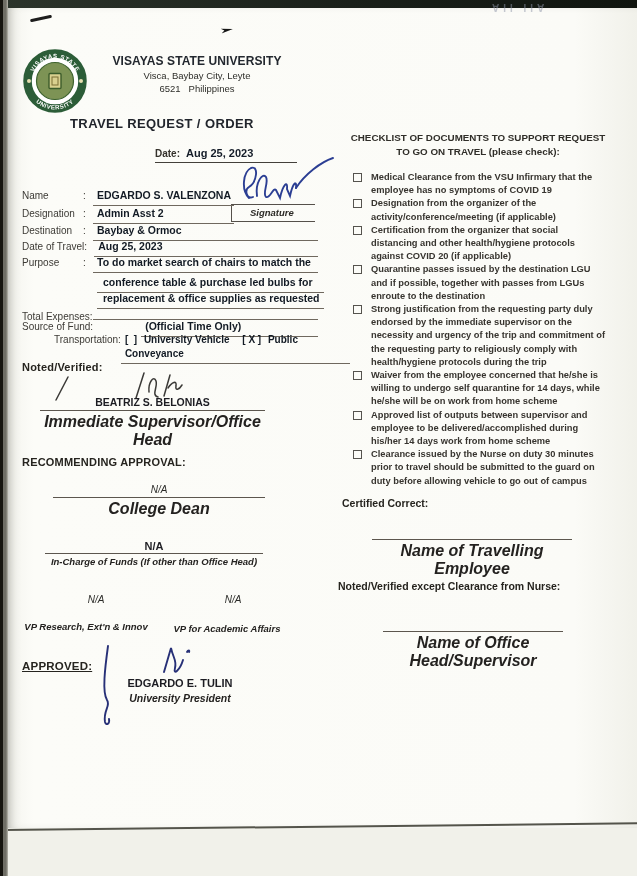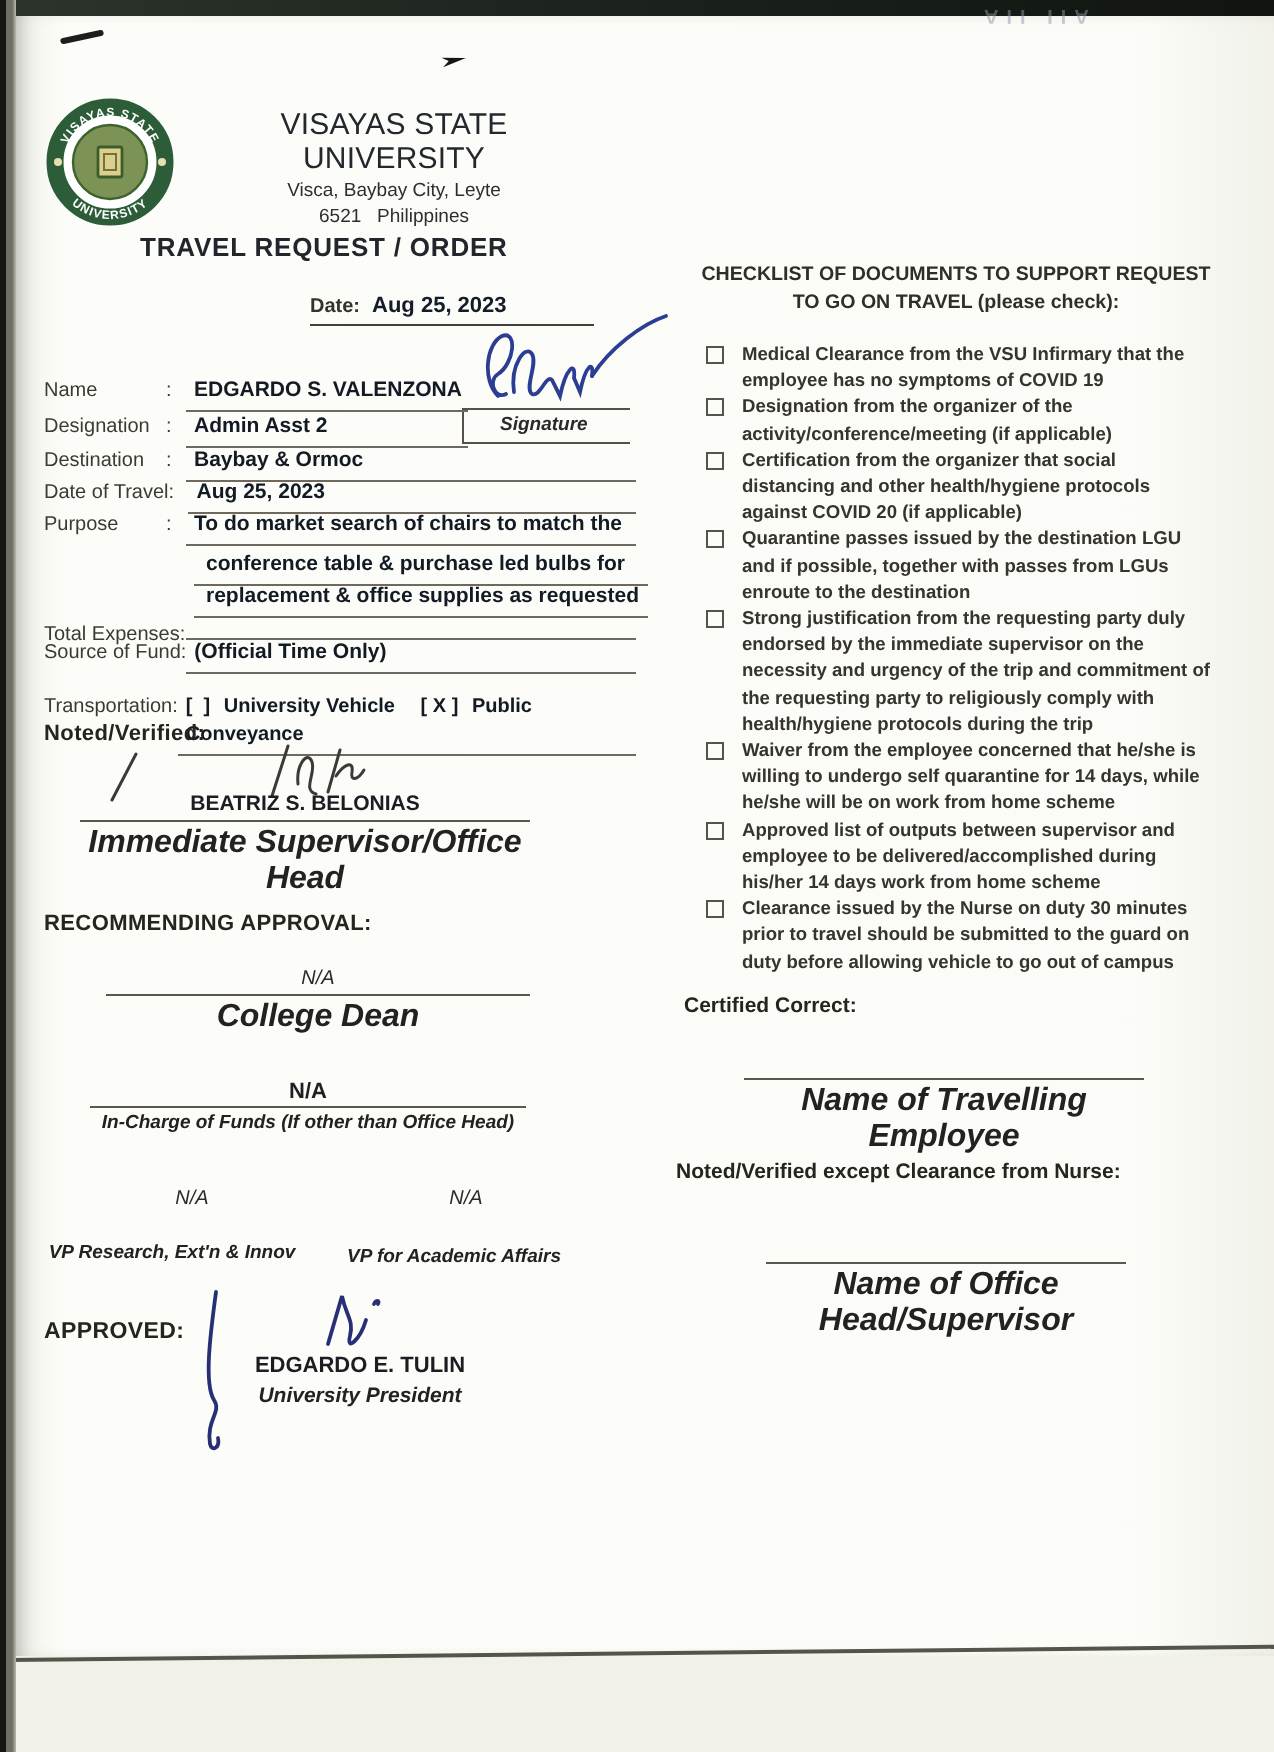--- a/index.html
+++ b/index.html
@@ -15,21 +15,21 @@
   .belowpaper{left:0;top:828px;width:637px;height:48px;background:#f1f1ea;}
   .bottomline{left:4px;top:829px;width:634px;height:2px;background:#54544b;
               transform:rotate(-0.6deg);transform-origin:0 50%;}
   .ghost{left:488px;top:2px;transform:rotate(180deg);font-size:10px;font-weight:bold;
          color:#8f96a8;opacity:.5;letter-spacing:4px;}
   .dashmark{left:30px;top:17px;width:22px;height:3px;background:#1d1d1d;border-radius:2px;transform:rotate(-12deg);}
   .arrowmark{left:221px;top:26px;width:12px;height:8px;background:#161616;
              clip-path:polygon(0 22%,100% 50%,0 82%,28% 50%);transform:rotate(-10deg);}
   
   .hdr{left:112px;top:54px;width:170px;text-align:center;color:#2e2e2a;}
-  .uni{font-size:15px;font-weight:normal;color:#23282f;letter-spacing:.1px;}
+  .uni{font-size:12px;font-weight:bold;color:#23282f;letter-spacing:.1px;}
   .addr{font-size:9.5px;margin-top:2px;white-space:pre;}
   .doctitle{left:70px;top:116px;font-size:13px;font-weight:bold;color:#21252c;letter-spacing:.4px;}
   .daterow{left:155px;top:147px;width:142px;display:flex;align-items:baseline;
            border-bottom:1.4px solid #43403a;padding-bottom:3px;}
   .datelabel{font-size:10px;font-weight:600;color:#35322c;}
   .dateval{font-size:11px;font-weight:bold;color:#141c28;margin-left:6px;}
   
   .frow{left:22px;display:flex;align-items:baseline;font-size:10px;color:#3c3a35;line-height:14px;}
   .flabel{flex:none;min-width:61px;}
   .fcolon{flex:none;width:10px;text-align:left;}
@@ -148,25 +148,25 @@
     <span class="fvalue">conference table &amp; purchase led bulbs for</span>
   </div>
   <div class="abs pline" style="left:97px;top:288px;width:221px;">
     <span class="fvalue">replacement &amp; office supplies as requested</span>
   </div>
 
   <div class="abs frow" style="top:305px;width:296px;">
     <span>Total Expenses:</span>
     <span class="fline"><span class="fvalue"></span></span>
   </div>
-  <div class="abs frow" style="top:319px;width:296px;">
+  <div class="abs frow" style="top:319px;width:296px;gap:48px;">
     <span>Source of Fund:</span>
     <span class="fline"><span class="fvalue">(Official Time Only)</span></span>
   </div>
-  <div class="abs frow" style="top:347px;width:296px;">
+  <div class="abs frow" style="top:333px;width:296px;margin-left:32px;">
     <span>Transportation:</span>
     <span class="fline">
       <span class="tbox">[  ]</span>
       <span class="topt">University Vehicle</span>
       <span class="tbox">[ X ]</span>
       <span class="topt">Public Conveyance</span>
     </span>
   </div>
 
   <div class="abs secthead" style="left:22px;top:361px;">Noted/Verified:</div>
@@ -192,21 +192,21 @@
 
   <div class="abs centerbox nab" style="left:45px;top:540px;width:218px;">N/A</div>
   <div class="abs hline" style="left:45px;top:553px;width:218px;"></div>
   <div class="abs centerbox scap" style="left:45px;top:556px;width:218px;font-size:9.5px;">In-Charge of Funds (If other than Office Head)</div>
 
   <div class="abs centerbox na" style="left:60px;top:594px;width:72px;">N/A</div>
   <div class="abs centerbox na" style="left:200px;top:594px;width:66px;">N/A</div>
   <div class="abs centerbox scap" style="left:24px;top:621px;width:124px;font-size:9.5px;">VP Research, Ext'n &amp; Innov</div>
   <div class="abs centerbox scap" style="left:168px;top:623px;width:118px;font-size:9.5px;">VP for Academic Affairs</div>
 
-  <div class="abs secthead" style="left:22px;top:660px;font-size:11.5px;">APPROVED:</div>
+  <div class="abs secthead" style="left:22px;top:660px;font-size:11.5px;text-decoration:underline;">APPROVED:</div>
   <div class="abs" style="left:92px;top:640px;">
     <svg width="120" height="88" viewBox="0 0 120 88">
       <g fill="none" stroke="#273077" stroke-width="1.9" stroke-linecap="round">
         <path d="M16,6 C13,28 10,52 15,60 C19,66 11,70 13,82 C14,86 18,84 17,79"></path>
         <path d="M72,32 L79,8 C81,18 85,20 83,28 C81,36 88,30 91,20"></path>
         <path d="M95,12 C96,10 98,10 97,12"></path>
       </g>
     </svg>
   </div>
   <div class="abs centerbox sname" style="left:118px;top:677px;width:124px;font-size:11px;">EDGARDO E. TULIN</div>

